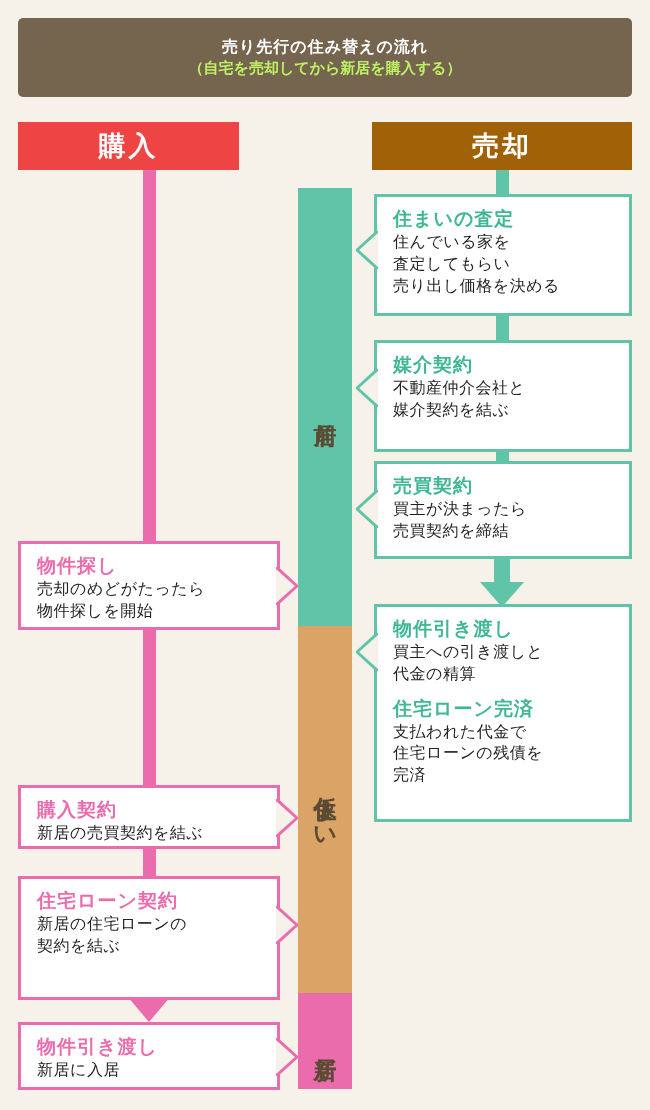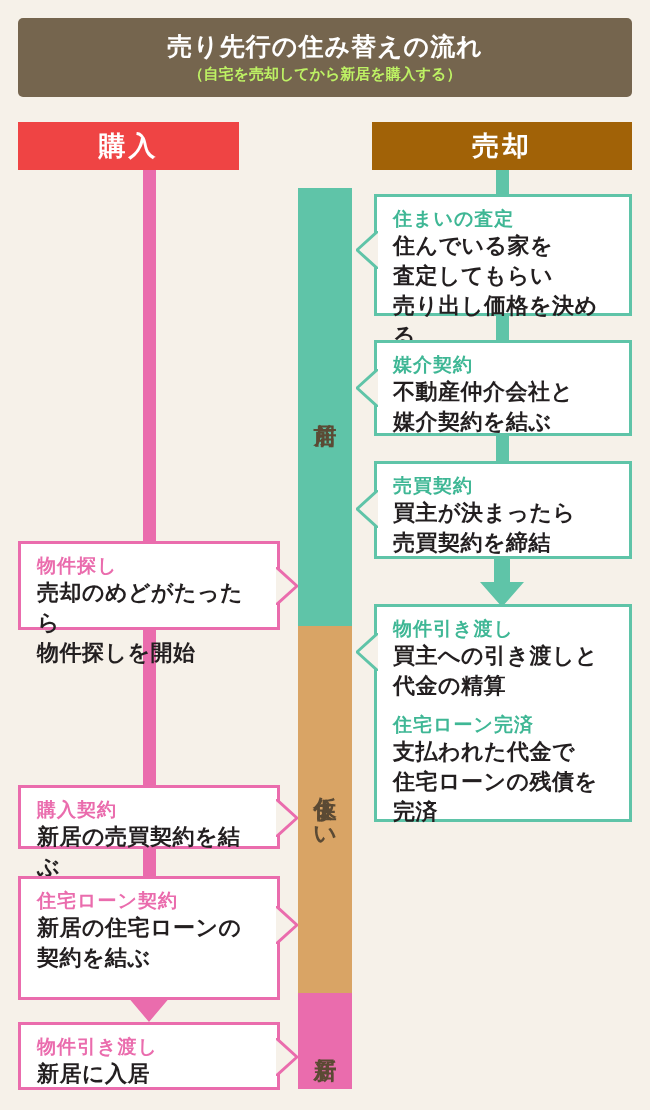--- a/index.html
+++ b/index.html
@@ -31,21 +31,21 @@
     background: #75654e;
     border-radius: 5px;
     display: flex;
     flex-direction: column;
     align-items: center;
     justify-content: center;
     box-sizing: border-box;
   }
   .title-main {
     color: #ffffff;
-    font-size: 25px;
+    font-size: 16px;
     font-weight: bold;
     letter-spacing: 1px;
     line-height: 1.15;
   }
   .title-sub {
     color: #bef264;
     font-size: 15px;
     font-weight: bold;
     letter-spacing: 0px;
     margin-top: 4px;
@@ -119,22 +119,22 @@
   .card-title {
     font-size: 19px;
     font-weight: bold;
     letter-spacing: 1px;
     line-height: 1.32;
   }
   .card.sell .card-title { color: #3fb795; }
   .card.buy  .card-title { color: #ea6cad; }
 
   .card-body {
-    font-size: 22px;
-    font-weight: bold;
+    font-size: 16px;
+    font-weight: normal;
     color: #231f20;
     line-height: 1.36;
     letter-spacing: 0.5px;
   }
   .card-sub { margin-top: 11px; }
 
   
   
   .notch-left {
     position: absolute;
@@ -157,21 +157,21 @@
     position: absolute;
     width: 13px;
     background: #5fc4a8;
   }
 
   
   .down-arrow { position: absolute; }
 
   
   #sellcard-1 { left: 374px; top: 194px; width: 258px; height: 122px; }
-  #sellcard-2 { left: 374px; top: 340px; width: 258px; height: 96px;  }
+  #sellcard-2 { left: 374px; top: 340px; width: 258px; height: 112px;  }
   #sellcard-3 { left: 374px; top: 461px; width: 258px; height: 98px;  }
   #sellcard-4 { left: 374px; top: 604px; width: 258px; height: 218px; }
 
   
   #buycard-1 { left: 18px; top: 541px; width: 262px; height: 89px;  }
   #buycard-2 { left: 18px; top: 785px; width: 262px; height: 64px;  }
   #buycard-3 { left: 18px; top: 876px; width: 262px; height: 124px;  }
   #buycard-4 { left: 18px; top: 1022px; width: 262px; height: 68px; }
 </style>
 </head>

